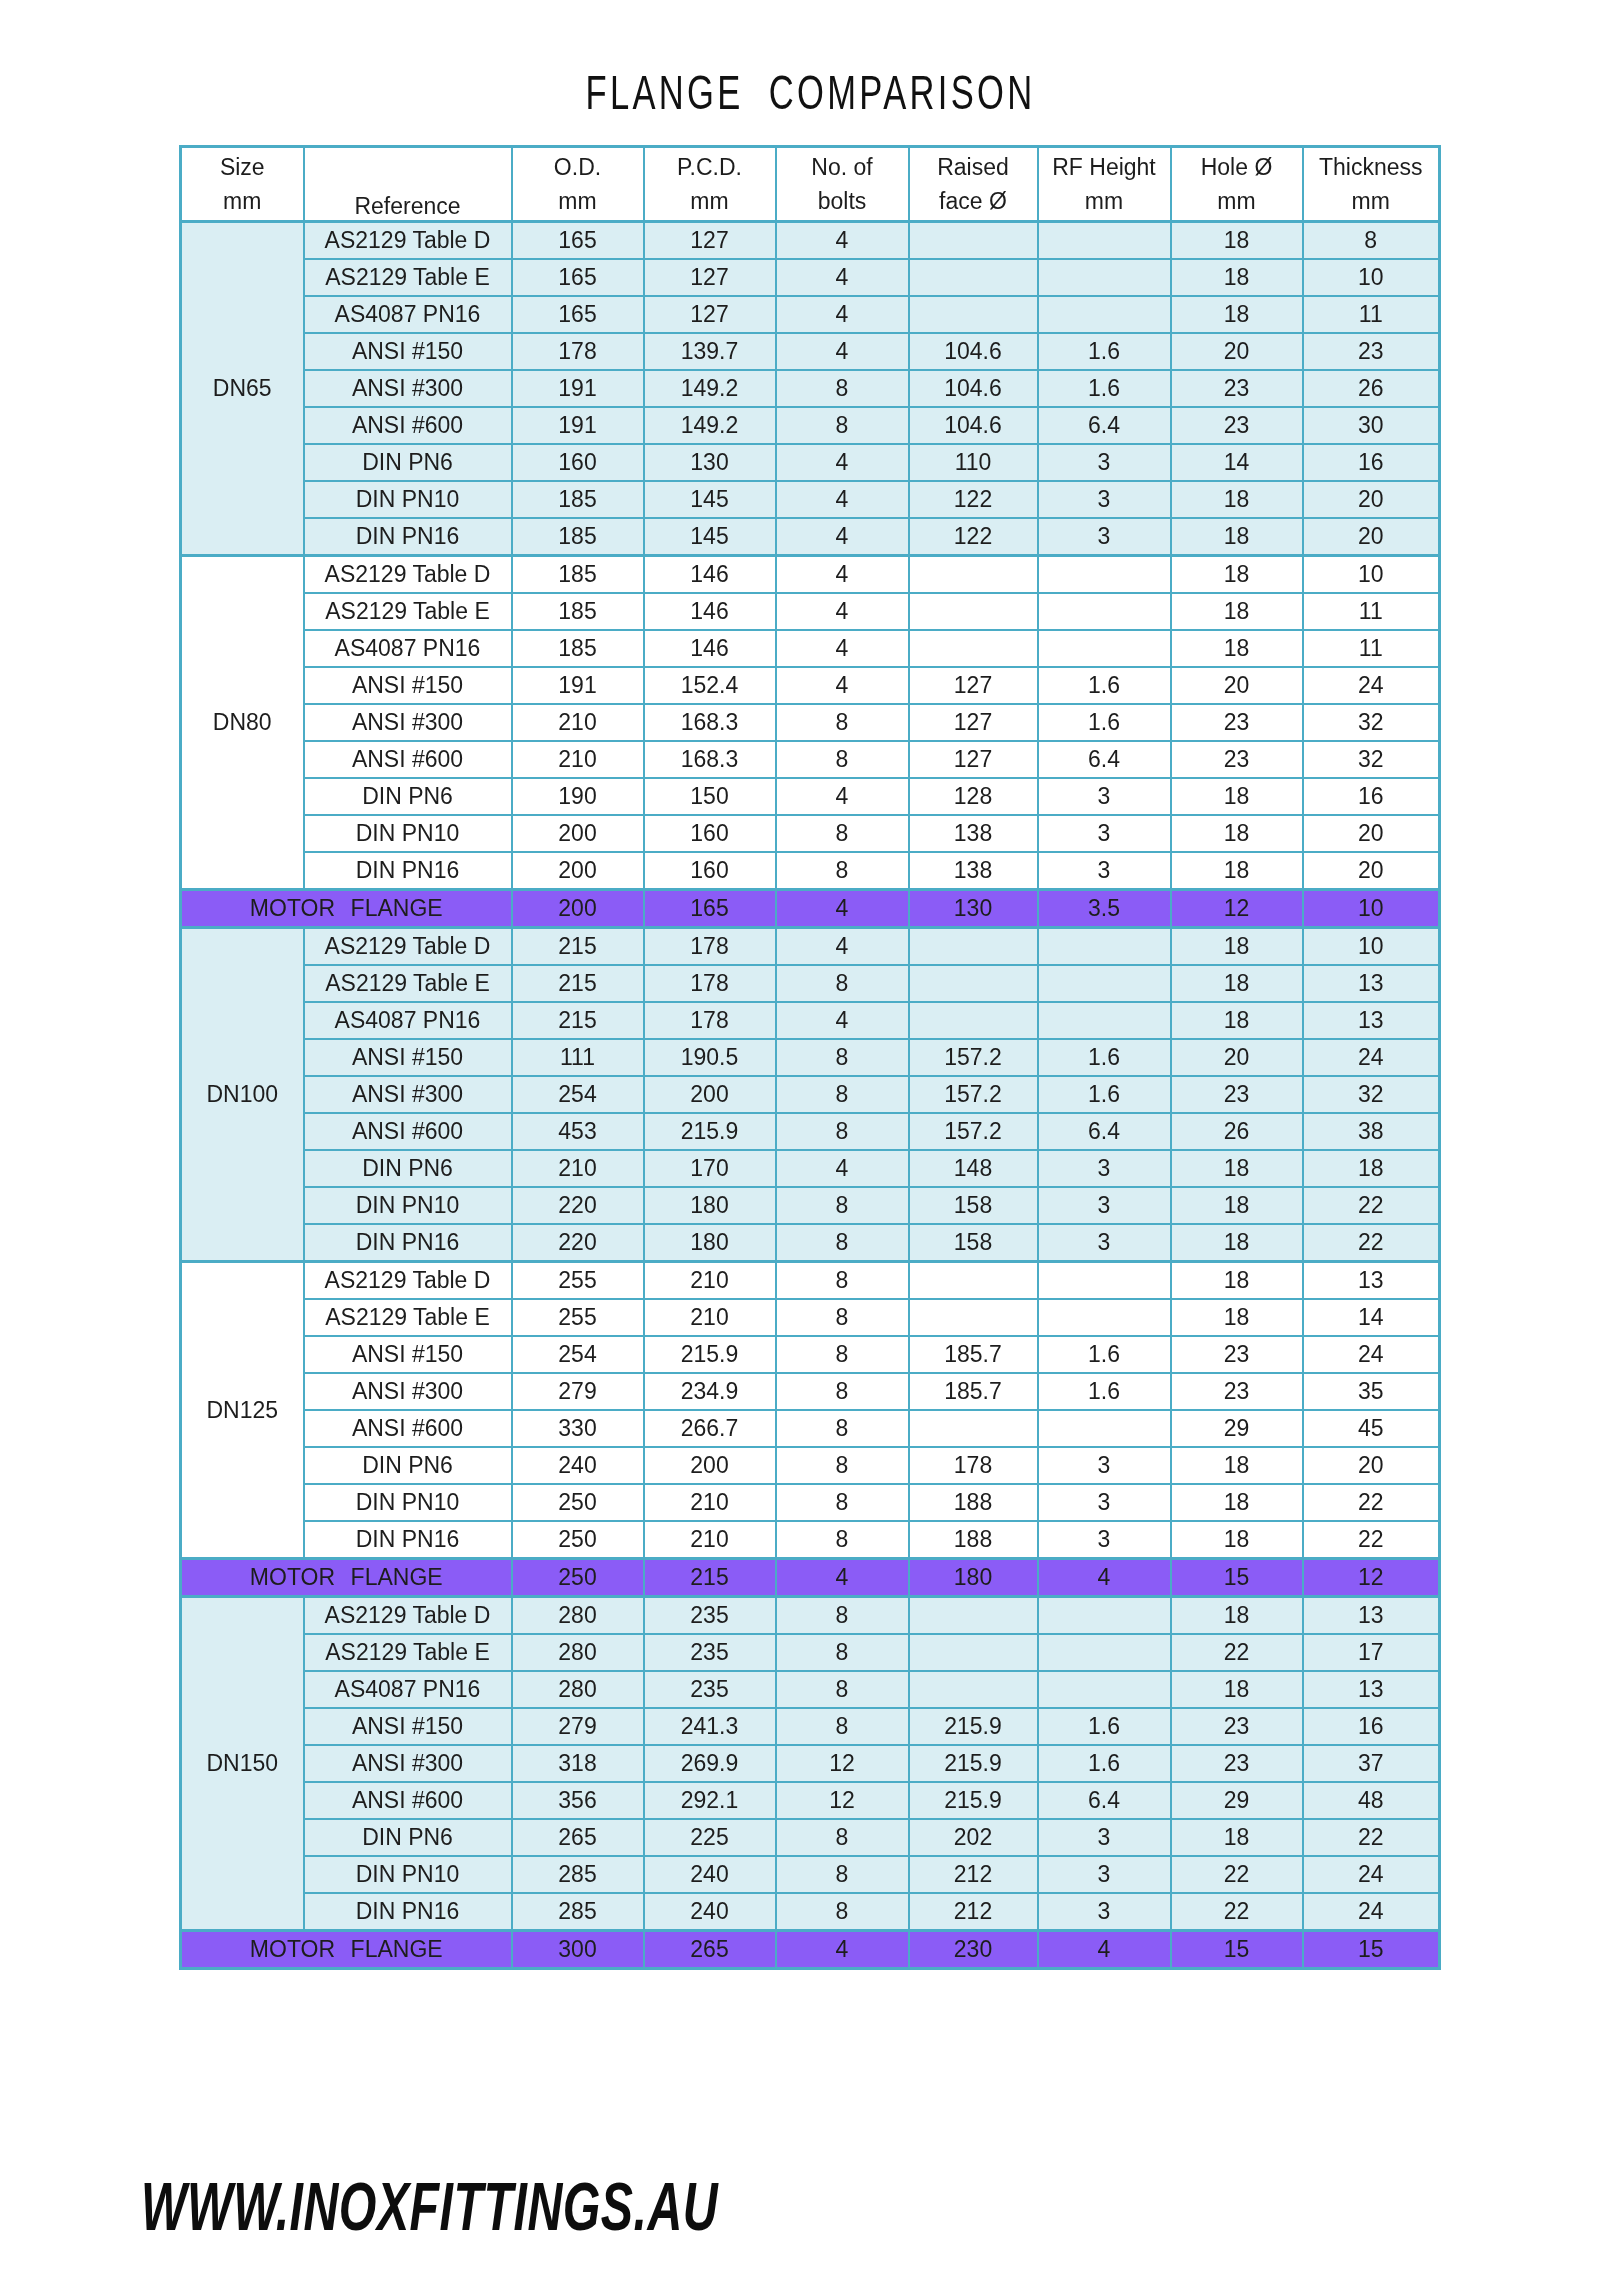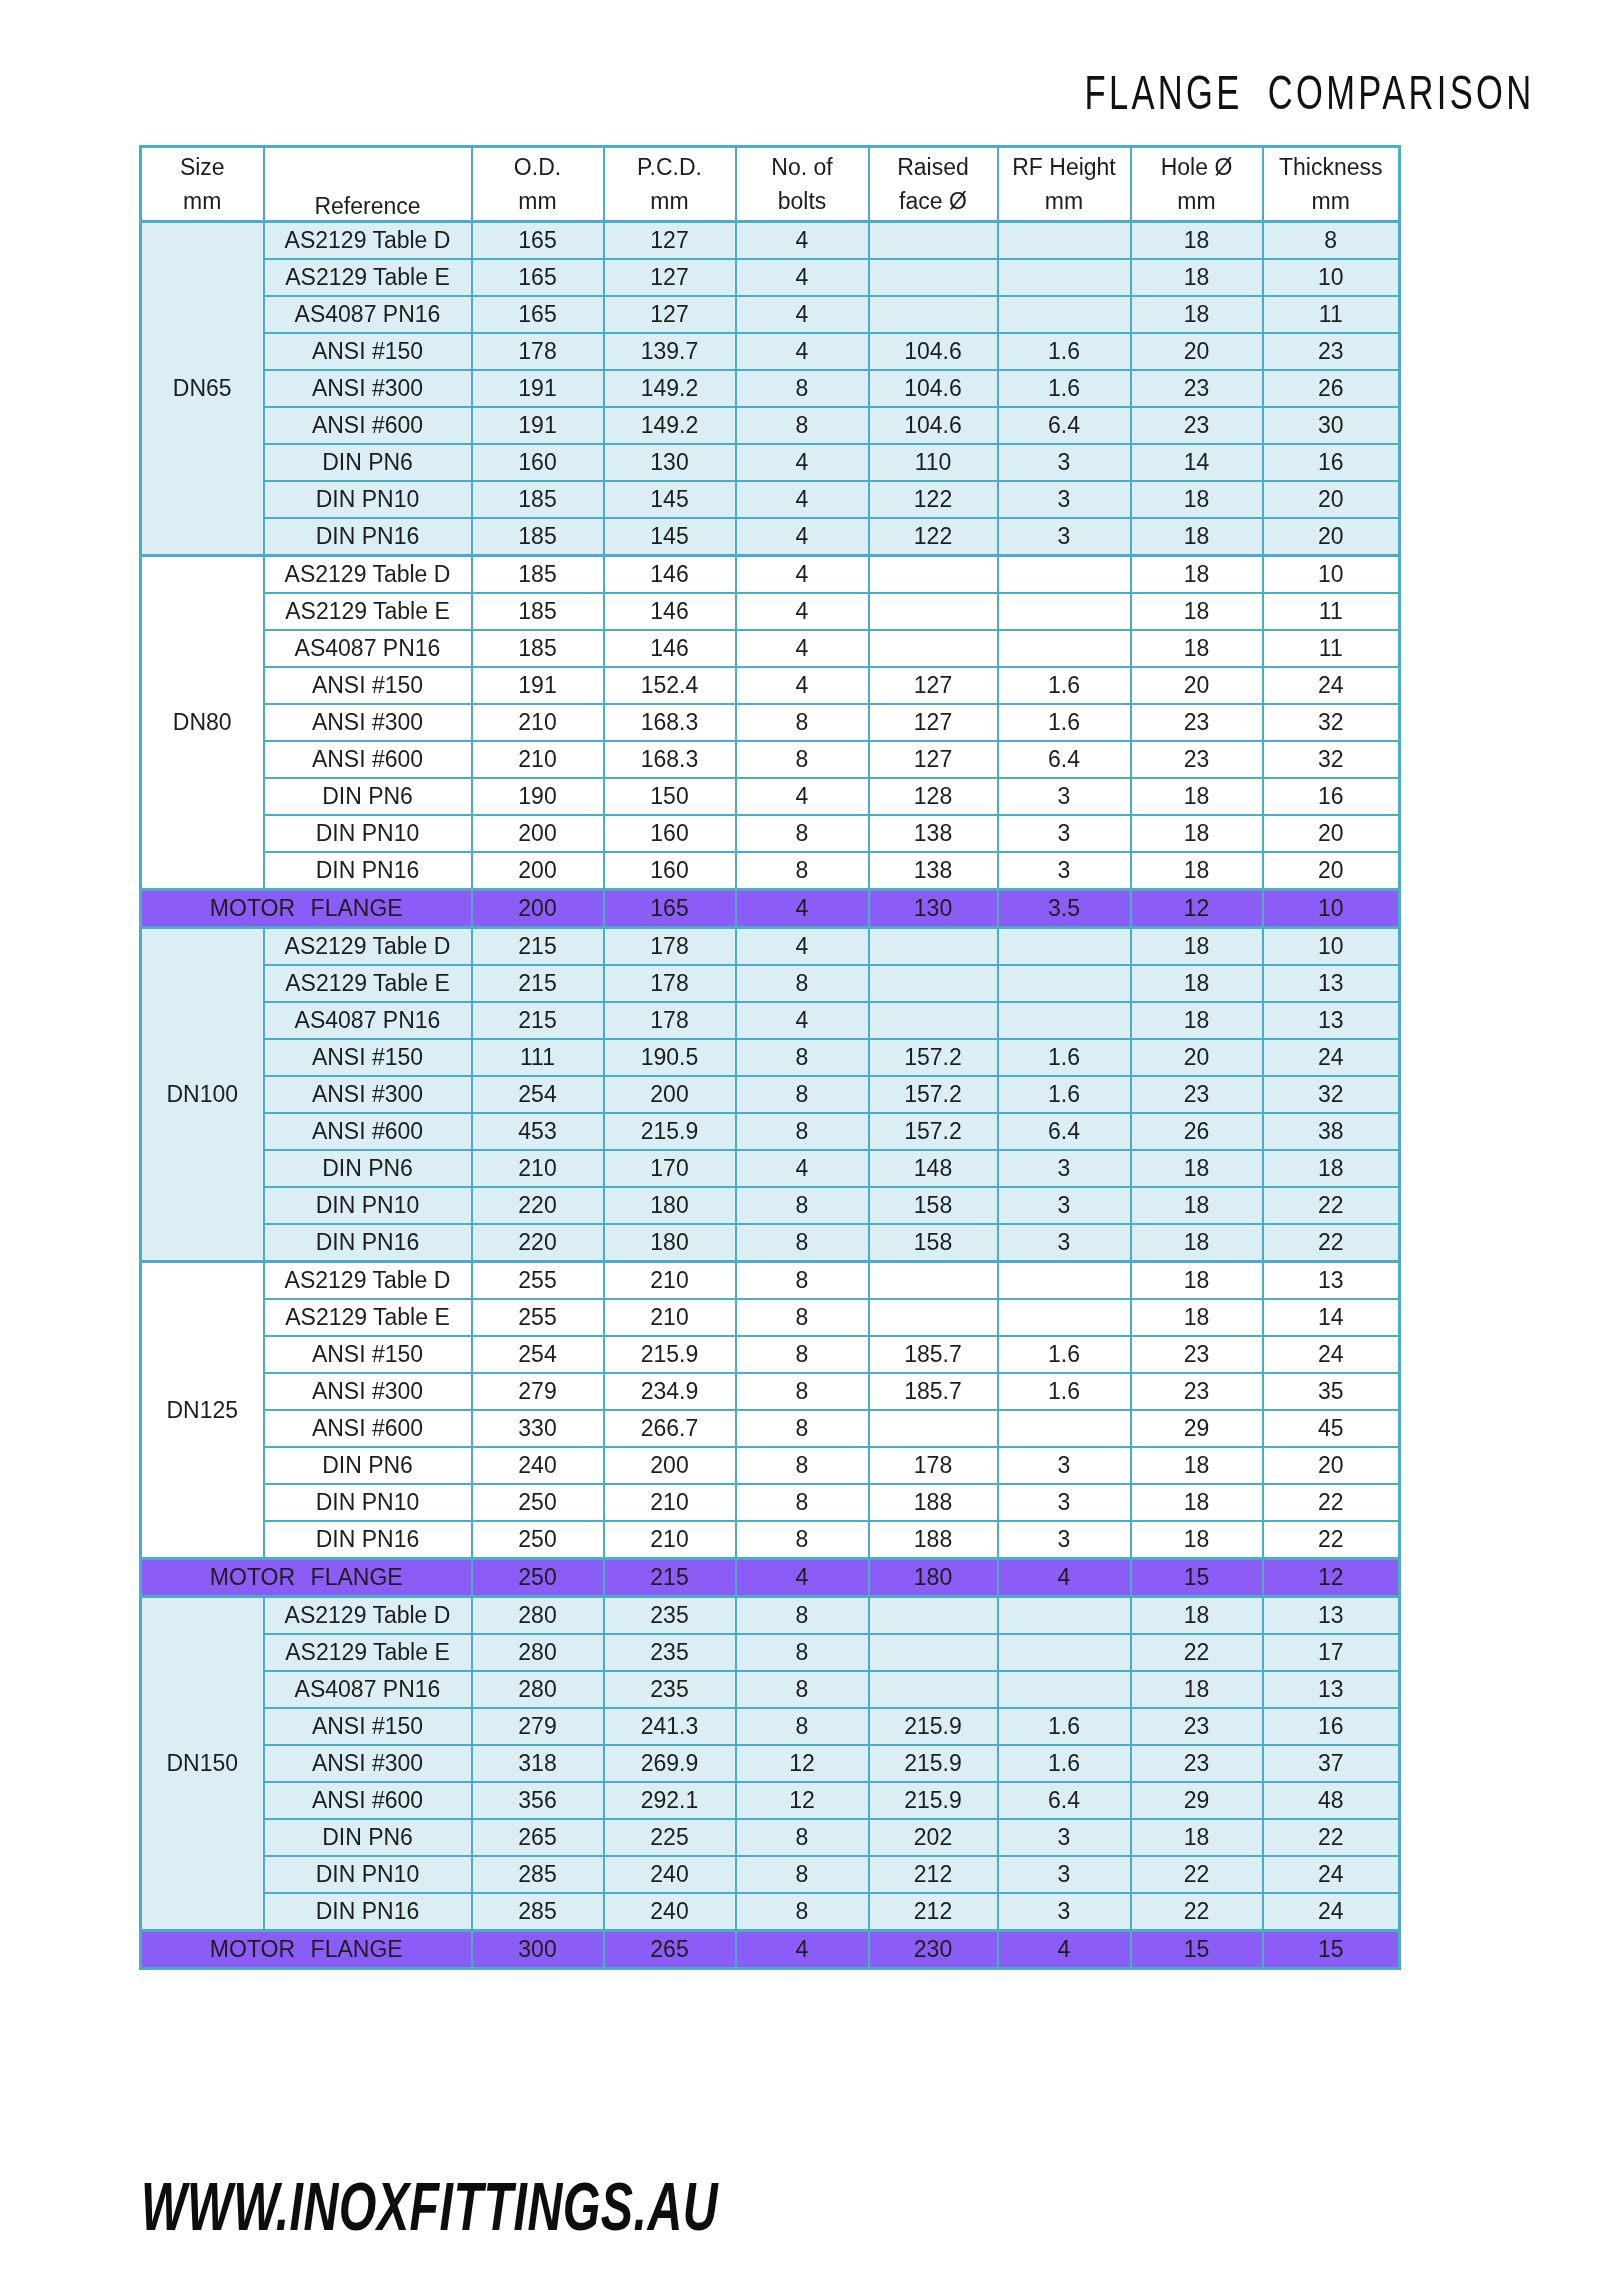--- a/index.html
+++ b/index.html
@@ -8,40 +8,41 @@
     background:#ffffff;
     font-family:"Liberation Sans", sans-serif;
     position:relative;
     color:#1d1d1d;
   }
   .page { position:absolute; inset:0; }
 
   
   .doc-title-wrap {
     position:absolute; top:65px; left:0; width:100%;
-    text-align:right;
+    text-align:center;
   }
   .doc-title {
     display:inline-block;
     font-size:48px;
     font-weight:400;
     letter-spacing:4.6px;
     word-spacing:17px;
     color:#111;
     transform:scaleX(0.72);
     white-space:nowrap;
   }
 
   
   .tbl-wrap { position:absolute; left:139px; top:145px; }
   table.flange {
     border-collapse:collapse;
     table-layout:fixed;
     width:1259px;
     border:3.9px solid #4bacc6;
+    margin-left:40px;
   }
   table.flange th, table.flange td {
     border:2px solid #4bacc6;
     text-align:center;
     vertical-align:middle;
     font-size:23px;
     font-weight:400;
     color:#1d1d1d;
     padding:0;
     overflow:hidden;

